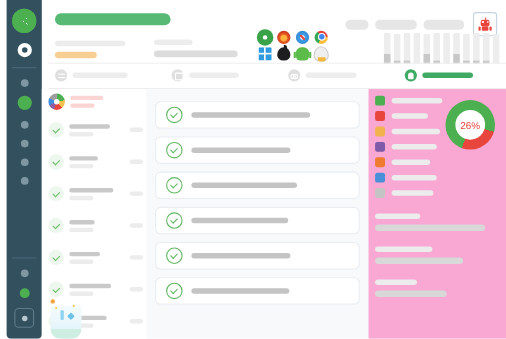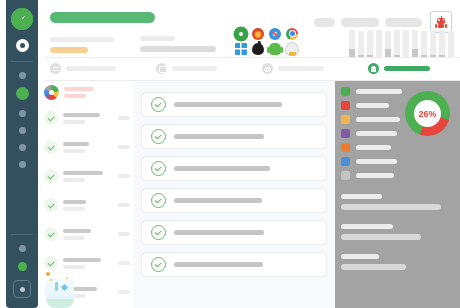--- a/index.html
+++ b/index.html
@@ -152,21 +152,21 @@
     background:#fff;border-radius:3px 3px 1px 1px;
   }
   .f-bar{height:5px;border-radius:3px;background:#ededed;}
   .f-bar.green{background:#3faa63;}
   .filterbar-rule{position:absolute;left:44px;top:80px;right:0;height:1px;background:#ededed;}
 
   
   .content{position:absolute;left:38px;top:81px;right:0;bottom:0;background:#fff;}
   .col-left{position:absolute;left:6px;top:0;width:86px;bottom:0;}
   .col-center{position:absolute;left:95px;top:0;width:202px;bottom:0;background:#f7f9fb;}
-  .col-right{position:absolute;left:297px;top:0;right:0;bottom:0;background:#a3a3a3;font-weight:bold;}
+  .col-right{position:absolute;left:297px;top:0;right:0;bottom:0;background:#f9a8d4;}
 
   
   .lrow{position:absolute;left:0;right:0;display:flex;align-items:center;gap:5px;}
   .pie{
     width:15px;height:15px;border-radius:50%;flex:0 0 auto;
     background:conic-gradient(#4caf50 0 22%, #f2c14e 0 38%, #e8453c 0 55%,
       #8e5ea2 0 68%, #3f8ede 0 82%, #9e9e9e 0 100%);
     position:relative;
   }
   .pie:after{content:"";position:absolute;left:50%;top:50%;width:5px;height:5px;margin:-2.5px 0 0 -2.5px;border-radius:50%;background:#fff;}

